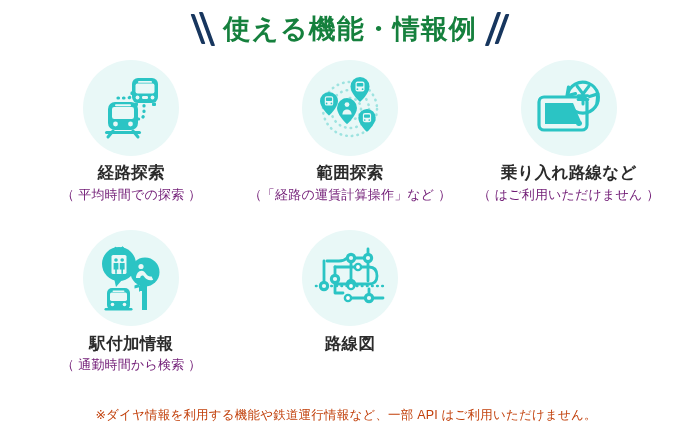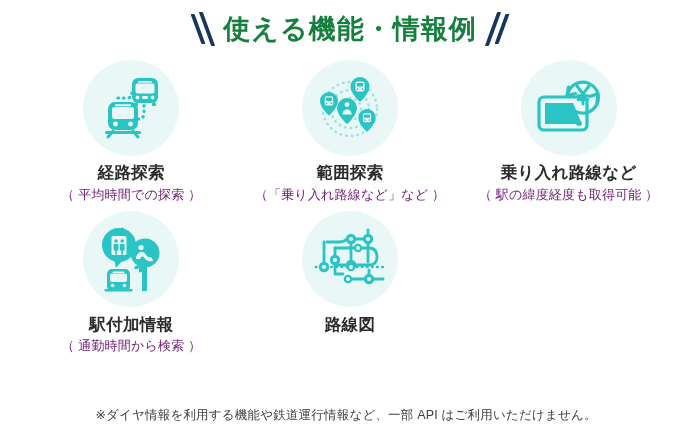--- a/index.html
+++ b/index.html
@@ -50,21 +50,21 @@
     color: #15803d;
     letter-spacing: 1px;
     white-space: nowrap;
     line-height: 1;
   }
 
   
   .grid {
     display: grid;
     grid-template-columns: repeat(3, 1fr);
-    row-gap: 7px;
+    row-gap: 26px;
     padding: 6px 22px 0 22px;
     box-sizing: border-box;
   }
   .cell {
     display: flex;
     flex-direction: column;
     align-items: center;
     text-align: center;
   }
   .icon-circle {
@@ -99,21 +99,21 @@
   .row2 .cell-title { margin-top: 1px; }
 
   
   .footnote {
     position: absolute;
     left: 0;
     right: 8px;
     bottom: 14px;
     text-align: center;
     font-size: 12.5px;
-    color: #404040;
+    color: #c2410c;
     letter-spacing: 0.2px;
     margin-top: 44px;
   }
 </style>
 </head>
 <body>
 
 <div class="title-wrap">
   <span class="slash-group left">
     <span class="slash"></span>
@@ -196,21 +196,21 @@
         <g fill="#2BC4C4">
           <path d="M53 36 a8.7 8.7 0 0 1 8.7 8.7 c0 6.4-8.7 14.2-8.7 14.2 s-8.7-7.8-8.7-14.2 A8.7 8.7 0 0 1 53 36 z"></path>
           <rect x="48.9" y="40" width="8.2" height="9.2" rx="1.9" fill="#e9f8f7"></rect>
           <rect x="50" y="41.4" width="6" height="3.3" rx="0.8" fill="#2BC4C4"></rect>
           <circle cx="50.7" cy="47" r="0.85" fill="#2BC4C4"></circle>
           <circle cx="55.3" cy="47" r="0.85" fill="#2BC4C4"></circle>
         </g>
       </svg>
     </div>
     <div class="cell-title">範囲探索</div>
-    <div class="cell-sub">（「乗り入れ路線など」など ）</div>
+    <div class="cell-sub">（「経路の運賃計算操作」など ）</div>
   </div>
 
   <div class="cell">
     <div class="icon-circle">
       <svg width="68" height="62" viewBox="0 0 68 62">
 
         <g>
           <rect x="4" y="20" width="48" height="33" rx="5" fill="#e9f8f7" stroke="#2BC4C4" stroke-width="3.2"></rect>
           <path d="M10 26 h28 l9 21 h-37 z" fill="#2BC4C4"></path>
           <rect x="41" y="44" width="6" height="5" rx="2.4" fill="#2BC4C4"></rect>
@@ -223,21 +223,21 @@
         </g>
         <g fill="none" stroke="#2BC4C4" stroke-width="3" stroke-linecap="round">
           <path d="M42 9 L48 17 L54 9"></path>
           <path d="M48 17 V27"></path>
           <path d="M43.2 18.8 H52.8"></path>
           <path d="M43.2 22.4 H52.8"></path>
         </g>
       </svg>
     </div>
     <div class="cell-title">乗り入れ路線など</div>
-    <div class="cell-sub">（ 駅の緯度経度も取得可能 ）</div>
+    <div class="cell-sub">（ はご利用いただけません ）</div>
   </div>
 
 
   <div class="cell row2">
     <div class="icon-circle">
       <svg width="66" height="68" viewBox="0 0 66 68">
 
         <g fill="#2BC4C4">
           <circle cx="21" cy="20" r="17"></circle>
           <path d="M16 34 l2 9 6-7 z"></path>

